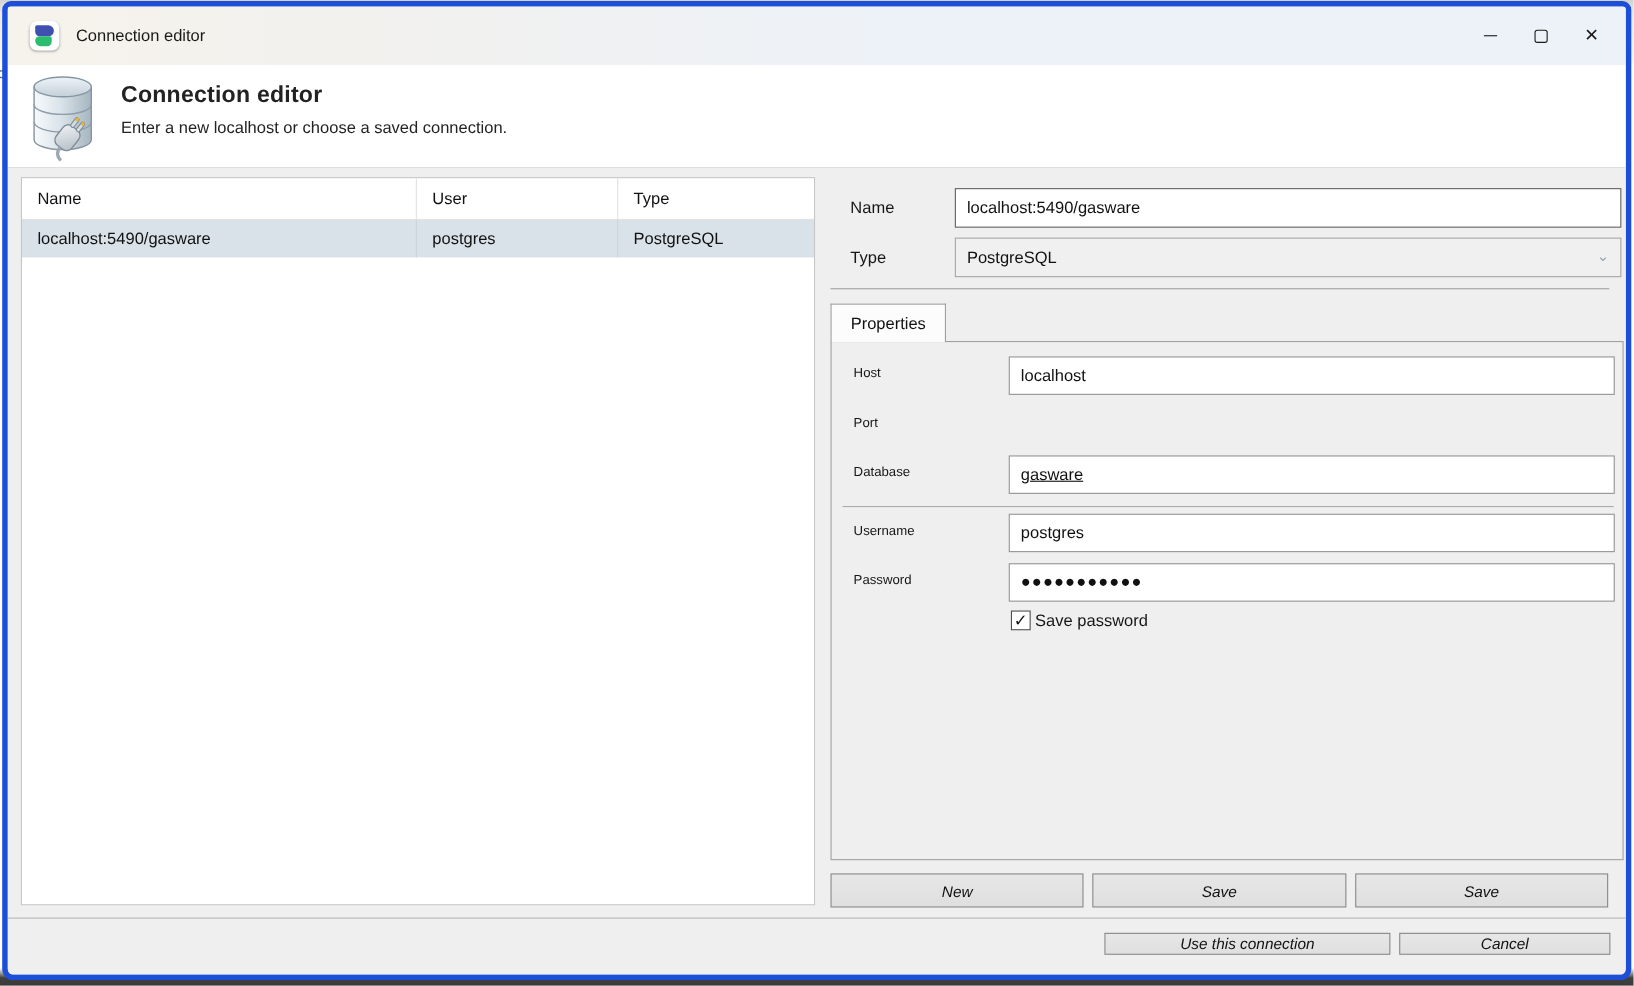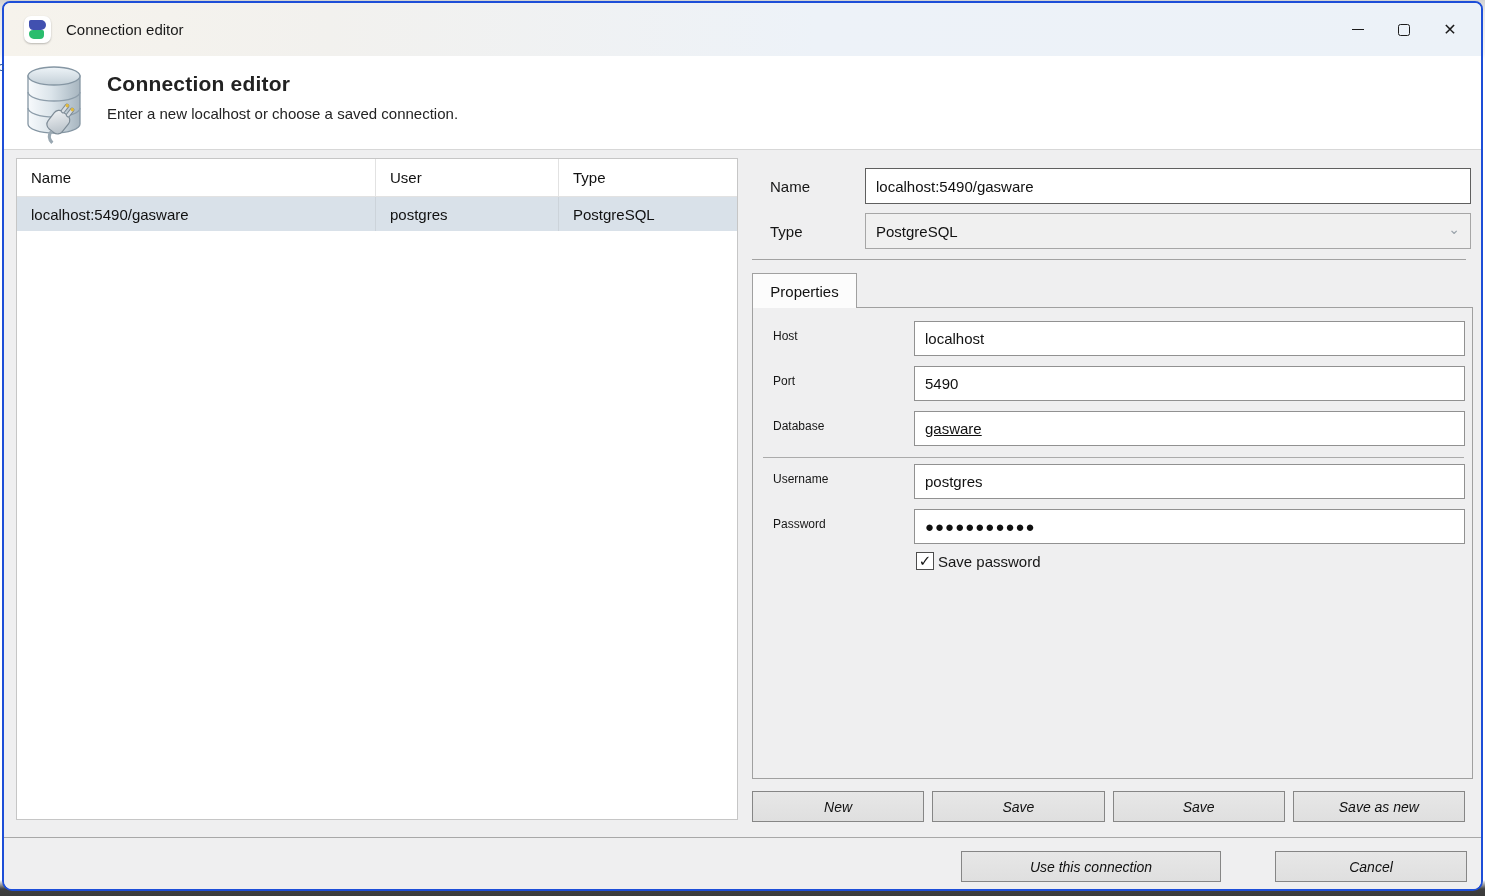--- a/index.html
+++ b/index.html
@@ -7,21 +7,21 @@
   body {
     font-family: "Liberation Sans", "DejaVu Sans", sans-serif;
     background: linear-gradient(180deg, #d2d2d2 0px, #e8e8e8 12px, #f5f5f5 54px, #ffffff 60px, #ffffff 880px, #3f3f3f 889px, #3a3a3a 896px);
     position: relative;
     color: #1a1a1a;
   }
 
   
   #window {
     position: absolute; left: 2px; top: 1px; width: 1481px; height: 890px;
-    border: 2px solid #1d4ed8;
+    border: 5px solid #1d4ed8;
     border-radius: 8px 8px 10px 10px;
     overflow: hidden;
     display: flex; flex-direction: column;
     background: #efeff0;
   }
   #titlebar {
     height: 53px; flex: 0 0 53px;
     background: linear-gradient(90deg, #f6f3ec 0%, #f2f1ee 22%, #edf2f8 55%, #ecf2f8 100%);
     display: flex; align-items: center;
     position: relative;
@@ -130,21 +130,21 @@
     font-family: inherit; cursor: default; font-style: italic;
   }
   #actions .btn { flex: 1; }
 
   
   #footer {
     flex: 0 0 52px; background: #efeff0; border-top: 1px solid #a8a8a8;
     display: flex; justify-content: flex-end; align-items: flex-start;
     padding: 13px 14px 0 0; gap: 8px;
   }
-  #footer .btn { height: 31px; margin-left: 46px; }
+  #footer .btn { height: 20px; }
   #use-connection-button { width: 260px; }
   #cancel-button { width: 192px; }
 
   
   #artifact-c {
     position: absolute; left: -2px; top: 59px; z-index: 10;
     font-size: 13px; color: #2a57a5;
   }
 </style>
 </head>
@@ -236,21 +236,20 @@
 
     <div class="hsep" id="sep-top"></div>
 
     <div id="tab-properties">Properties</div>
     <div id="groupbox">
 
       <span class="g-label" style="top:21px;">Host</span>
       <input class="txt" style="top: 13px;" type="text" value="localhost">
 
       <span class="g-label" style="top:66px;">Port</span>
-      <input class="txt" style="top: 58px;" type="text" value="5490">
 
       <span class="g-label" style="top:111px;">Database</span>
       <input class="txt" style="top: 103px; text-decoration: underline;" type="text" value="gasware">
 
       <div class="hsep" id="sep-inner"></div>
 
       <span class="g-label" style="top:164px;">Username</span>
       <input class="txt" style="top: 156px;" type="text" value="postgres">
 
       <span class="g-label" style="top:209px;">Password</span>
@@ -261,21 +260,20 @@
           <span>✓</span>
         </div>
         <span class="checkbox-label">Save password</span>
       </div>
     </div>
 
     <div id="actions">
       <button class="btn">New</button>
       <button class="btn">Save</button>
       <button class="btn">Save</button>
-      <button class="btn">Save as new</button>
     </div>
   </div>
 
   <div id="footer">
     <button class="btn" id="use-connection-button">Use this connection</button>
     <button class="btn" id="cancel-button">Cancel</button>
   </div>
 
 </div>
 

